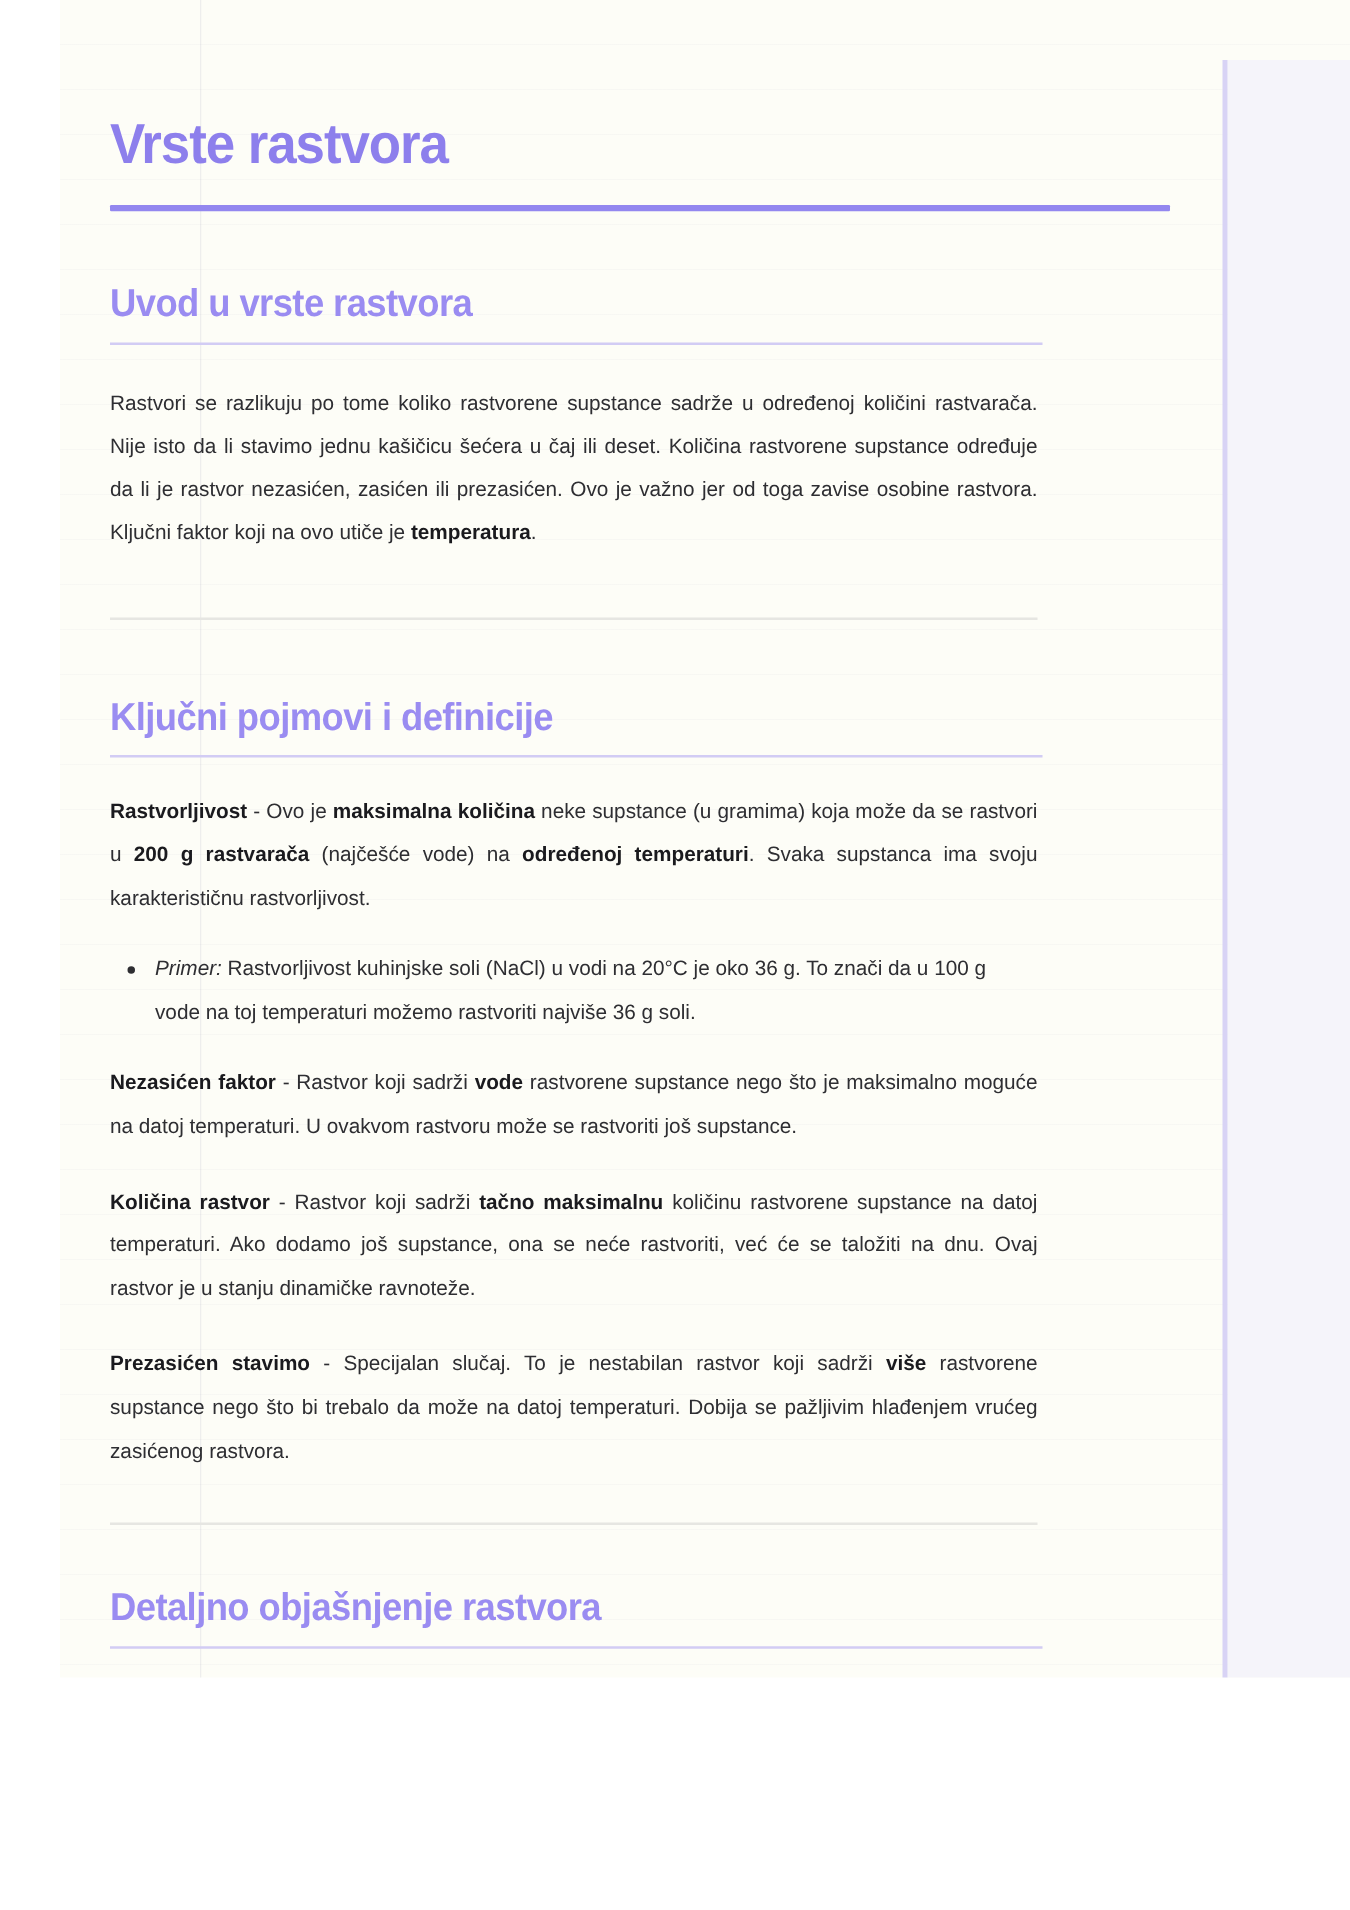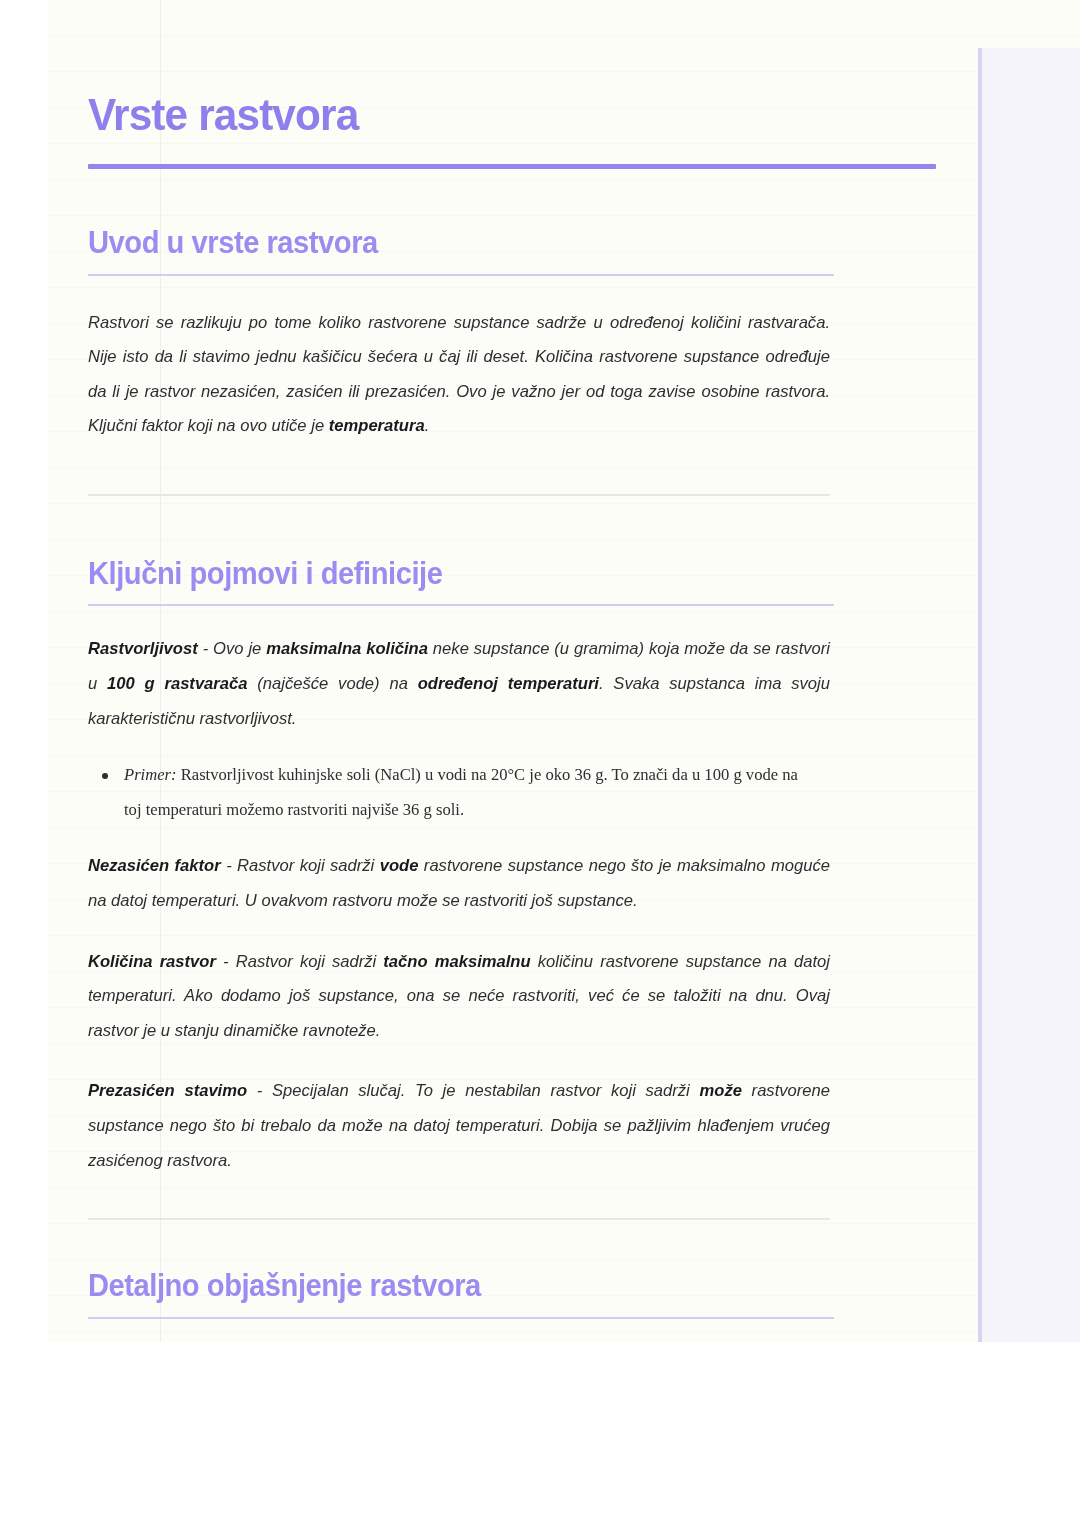--- a/index.html
+++ b/index.html
@@ -89,28 +89,26 @@
     background:#d2ccf4;
   }
 
   .body-p{
     font-size:16.6px;
     line-height:34.6px;
     color:#2e2e32;
     text-align:justify;
     text-justify:inter-word;
     width:742px;
-    font-style:italic;
   }
   .body-p b{ color:#1a1a1e; font-weight:bold; }
 
   ul.bullets{
     list-style:none;
     width:742px;
-    font-family:Liberation Serif, serif;
   }
   ul.bullets li{
     position:relative;
     padding-left:36px;
     font-size:16.6px;
     line-height:34.6px;
     color:#2e2e32;
     width:720px;
   }
   ul.bullets li::before{
@@ -163,31 +161,31 @@
 
     <h2 class="h2 mt-58">Uvod u vrste rastvora</h2>
     <div class="h2-rule"></div>
     <p class="body-p mt-30"><span>Rastvori se razlikuju po tome koliko rastvorene supstance sadrže u određenoj količini rastvarača. Nije isto da li stavimo jednu kašičicu šećera u čaj ili deset. Količina rastvorene supstance određuje da li je rastvor nezasićen, zasićen ili prezasićen. Ovo je važno jer od toga zavise osobine rastvora. Ključni faktor koji na ovo utiče je </span><b>temperatura</b><span>.</span></p>
 
     <div class="sep mt-50"></div>
 
     <h2 class="h2 mt-62">Ključni pojmovi i definicije</h2>
     <div class="h2-rule"></div>
 
-    <p class="body-p mt-26"><b>Rastvorljivost</b><span> - Ovo je </span><b>maksimalna količina</b><span> neke supstance (u gramima) koja može da se rastvori u </span><b>100 g rastvarača</b><span> (najčešće vode) na </span><b>određenoj temperaturi</b><span>. Svaka supstanca ima svoju karakterističnu rastvorljivost.</span></p>
+    <p class="body-p mt-26"><b>Rastvorljivost</b><span> - Ovo je </span><b>maksimalna količina</b><span> neke supstance (u gramima) koja može da se rastvori u </span><b>200 g rastvarača</b><span> (najčešće vode) na </span><b>određenoj temperaturi</b><span>. Svaka supstanca ima svoju karakterističnu rastvorljivost.</span></p>
 
     <ul class="bullets mt-22">
       <li><i>Primer:</i><span> Rastvorljivost kuhinjske soli (NaCl) u vodi na 20°C je oko 36 g. To znači da u 100 g vode na toj temperaturi možemo rastvoriti najviše 36 g soli.</span></li>
     </ul>
 
     <p class="body-p mt-22"><b>Nezasićen faktor</b><span> - Rastvor koji sadrži </span><b>vode</b><span> rastvorene supstance nego što je maksimalno moguće na datoj temperaturi. U ovakvom rastvoru može se rastvoriti još supstance.</span></p>
 
     <p class="body-p mt-26"><b>Količina rastvor</b><span> - Rastvor koji sadrži </span><b>tačno maksimalnu</b><span> količinu rastvorene supstance na datoj temperaturi. Ako dodamo još supstance, ona se neće rastvoriti, već će se taložiti na dnu. Ovaj rastvor je u stanju dinamičke ravnoteže.</span></p>
 
-    <p class="body-p mt-26"><b>Prezasićen stavimo</b><span> - Specijalan slučaj. To je nestabilan rastvor koji sadrži </span><b>može</b><span> rastvorene supstance nego što bi trebalo da može na datoj temperaturi. Dobija se pažljivim hlađenjem vrućeg zasićenog rastvora.</span></p>
+    <p class="body-p mt-26"><b>Prezasićen stavimo</b><span> - Specijalan slučaj. To je nestabilan rastvor koji sadrži </span><b>više</b><span> rastvorene supstance nego što bi trebalo da može na datoj temperaturi. Dobija se pažljivim hlađenjem vrućeg zasićenog rastvora.</span></p>
 
     <div class="sep mt-40"></div>
 
     <h2 class="h2 mt-50">Detaljno objašnjenje rastvora</h2>
     <div class="h2-rule"></div>
 
   </div>
 
   <div class="footer-note">(c) Knowunity 2025</div>
 </div>

